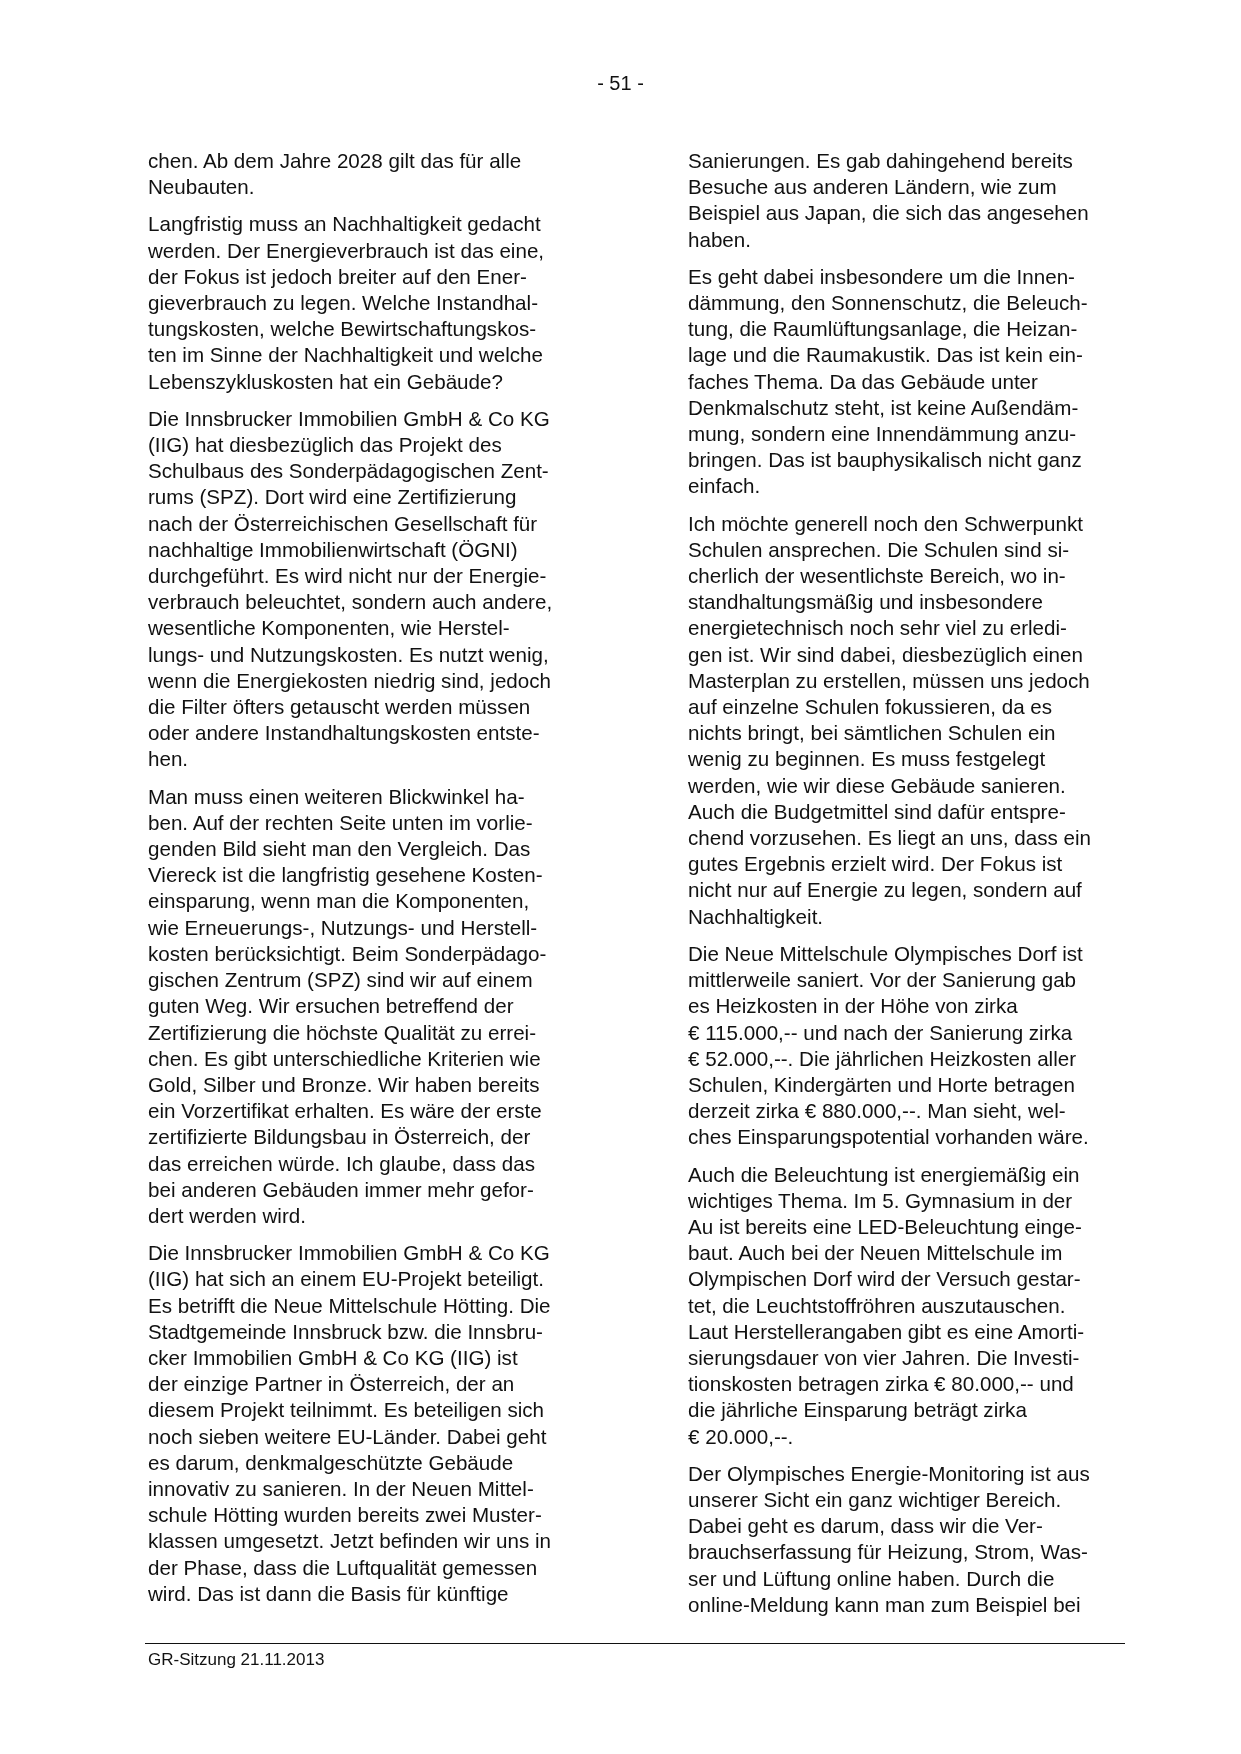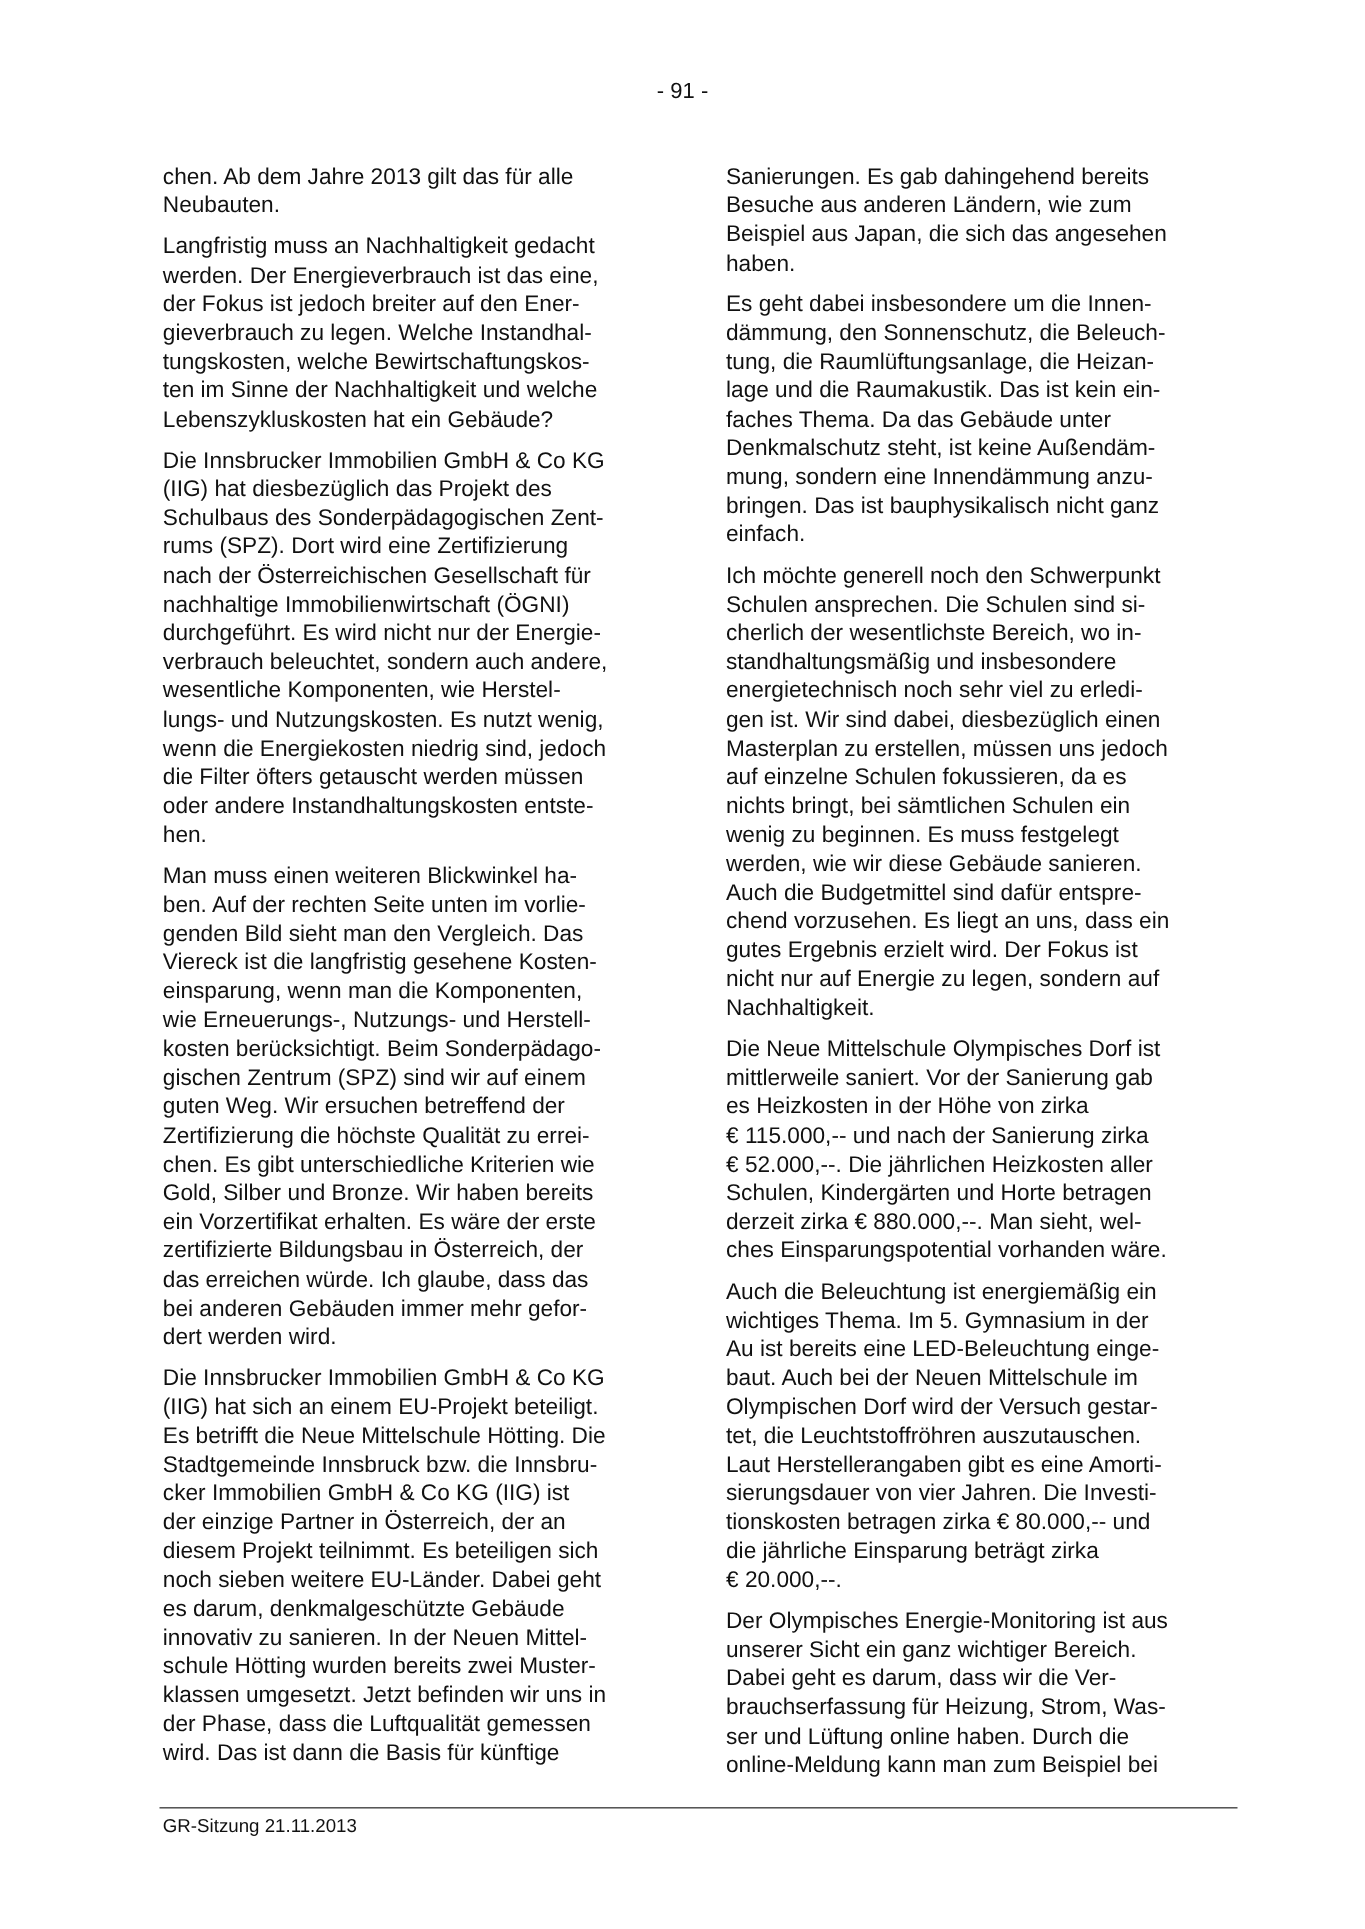--- a/index.html
+++ b/index.html
@@ -2,33 +2,33 @@
 <html><head>
 <meta charset="utf-8">
 <style>
   html, body { margin: 0; padding: 0; background: #ffffff; }
   body { width: 1241px; height: 1754px; position: relative; overflow: hidden;
          font-family: "Liberation Sans", sans-serif; color: #111111; }
   .page-number { position: absolute; top: 72px; left: 0; width: 1241px; text-align: center;
                  font-size: 20px; }
   .column { position: absolute; top: 148px; width: 452px; font-size: 20.6px; line-height: 26.2px; }
   .col-left { left: 148px; }
-  .col-right { left: 660px; }
+  .col-right { left: 688px; }
   .para { margin: 0 0 11px 0; white-space: pre-line; }
   .footer-rule { position: absolute; top: 1643px; left: 145px; width: 980px; height: 0;
                  border-top: 1.5px solid #111111; }
   .footer-text { position: absolute; top: 1650px; left: 148px; font-size: 17px; }
 </style>
 </head>
 <body>
 
-<div class="page-number">- 91 -</div>
+<div class="page-number">- 51 -</div>
 
 <div class="column col-left">
-  <p class="para">chen. Ab dem Jahre 2013 gilt das für alle
+  <p class="para">chen. Ab dem Jahre 2028 gilt das für alle
 Neubauten.</p>
   <p class="para">Langfristig muss an Nachhaltigkeit gedacht
 werden. Der Energieverbrauch ist das eine,
 der Fokus ist jedoch breiter auf den Ener-
 gieverbrauch zu legen. Welche Instandhal-
 tungskosten, welche Bewirtschaftungskos-
 ten im Sinne der Nachhaltigkeit und welche
 Lebenszykluskosten hat ein Gebäude?</p>
   <p class="para">Die Innsbrucker Immobilien GmbH &amp; Co KG
 (IIG) hat diesbezüglich das Projekt des

